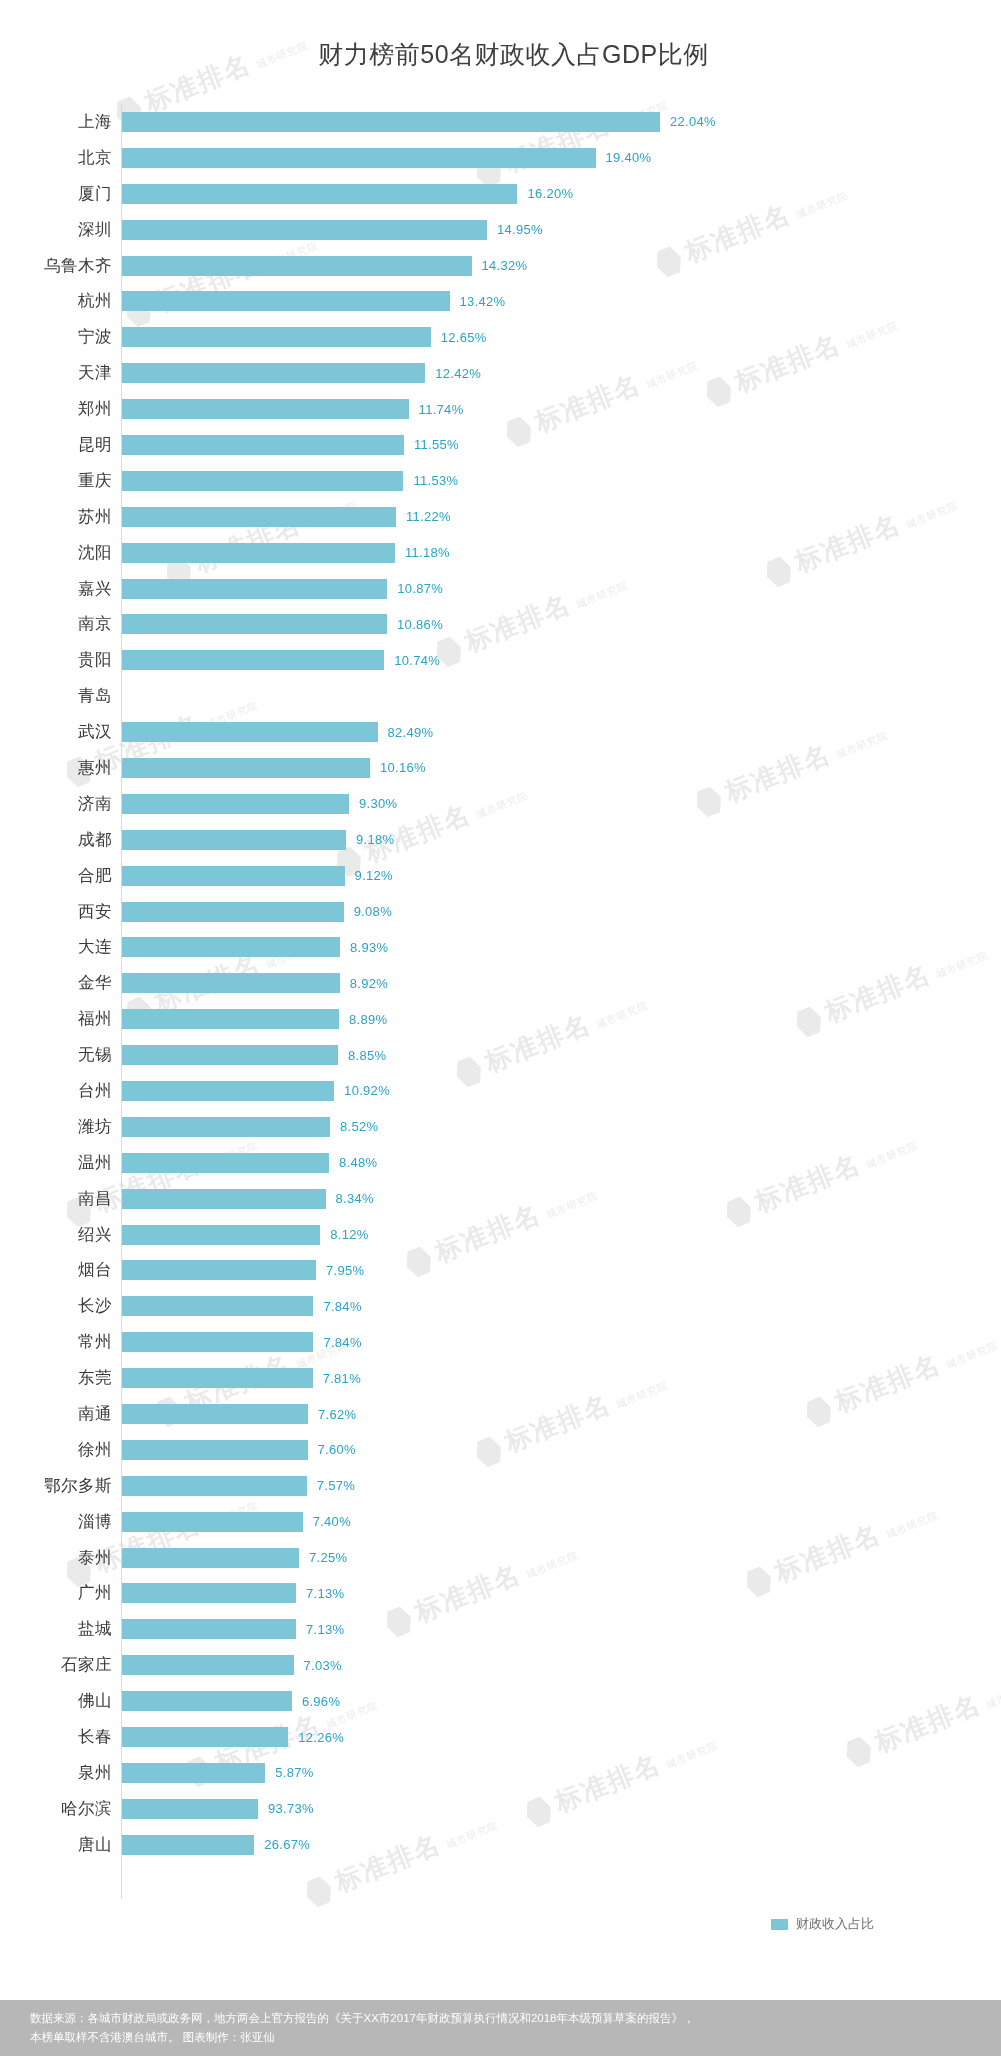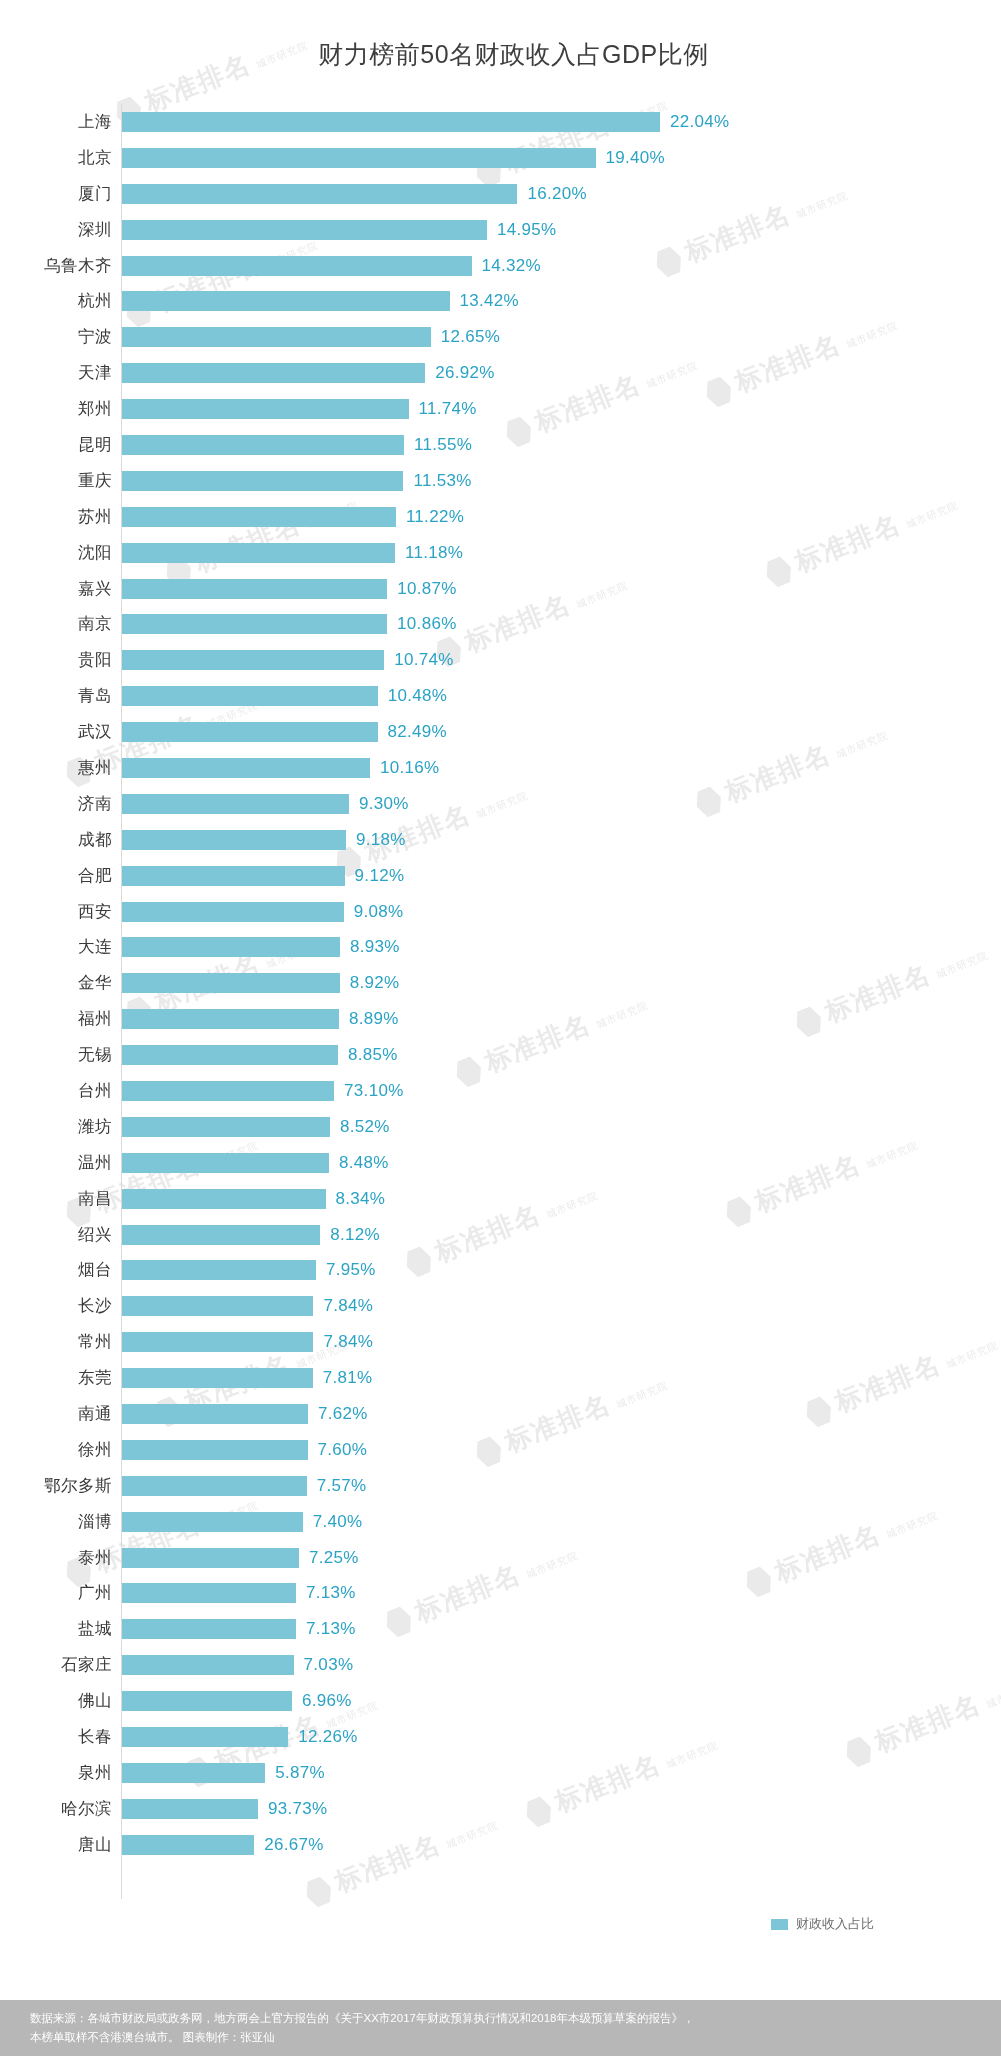--- a/index.html
+++ b/index.html
@@ -104,21 +104,21 @@
     height: 35.9px;
     display: flex;
     align-items: center;
   }
   .bar {
     height: 20px;
     background: #7cc6d8;
   }
   .val-label {
     margin-left: 10px;
-    font-size: 17px;
+    font-size: 13px;
     color: #2ba3c4;
     white-space: nowrap;
     letter-spacing: .3px;
   }
 
   
   #legend {
     position: absolute;
     left: 771px;
     top: 1915px;
@@ -240,21 +240,21 @@
           <span class="cat-label">宁波</span>
           <div class="bar-wrap">
             <div class="bar" style="width: 308.789px; background: rgb(124, 198, 216);"></div>
             <span class="val-label">12.65%</span>
           </div>
         </div>
         <div class="row">
           <span class="cat-label">天津</span>
           <div class="bar-wrap">
             <div class="bar" style="width: 303.174px; background: rgb(124, 198, 216);"></div>
-            <span class="val-label">26.92%</span>
+            <span class="val-label">12.42%</span>
           </div>
         </div>
         <div class="row">
           <span class="cat-label">郑州</span>
           <div class="bar-wrap">
             <div class="bar" style="width: 286.575px; background: rgb(124, 198, 216);"></div>
             <span class="val-label">11.74%</span>
           </div>
         </div>
         <div class="row">
@@ -301,24 +301,20 @@
         </div>
         <div class="row">
           <span class="cat-label">贵阳</span>
           <div class="bar-wrap">
             <div class="bar" style="width: 262.165px; background: rgb(124, 198, 216);"></div>
             <span class="val-label">10.74%</span>
           </div>
         </div>
         <div class="row">
           <span class="cat-label">青岛</span>
-          <div class="bar-wrap">
-            <div class="bar" style="width: 255.819px; background: rgb(124, 198, 216);"></div>
-            <span class="val-label">10.48%</span>
-          </div>
         </div>
         <div class="row">
           <span class="cat-label">武汉</span>
           <div class="bar-wrap">
             <div class="bar" style="width: 255.574px; background: rgb(124, 198, 216);"></div>
             <span class="val-label">82.49%</span>
           </div>
         </div>
         <div class="row">
           <span class="cat-label">惠州</span>
@@ -380,21 +376,21 @@
           <span class="cat-label">无锡</span>
           <div class="bar-wrap">
             <div class="bar" style="width: 216.03px; background: rgb(124, 198, 216);"></div>
             <span class="val-label">8.85%</span>
           </div>
         </div>
         <div class="row">
           <span class="cat-label">台州</span>
           <div class="bar-wrap">
             <div class="bar" style="width: 212.124px; background: rgb(124, 198, 216);"></div>
-            <span class="val-label">73.10%</span>
+            <span class="val-label">10.92%</span>
           </div>
         </div>
         <div class="row">
           <span class="cat-label">潍坊</span>
           <div class="bar-wrap">
             <div class="bar" style="width: 207.975px; background: rgb(124, 198, 216);"></div>
             <span class="val-label">8.52%</span>
           </div>
         </div>
         <div class="row">

